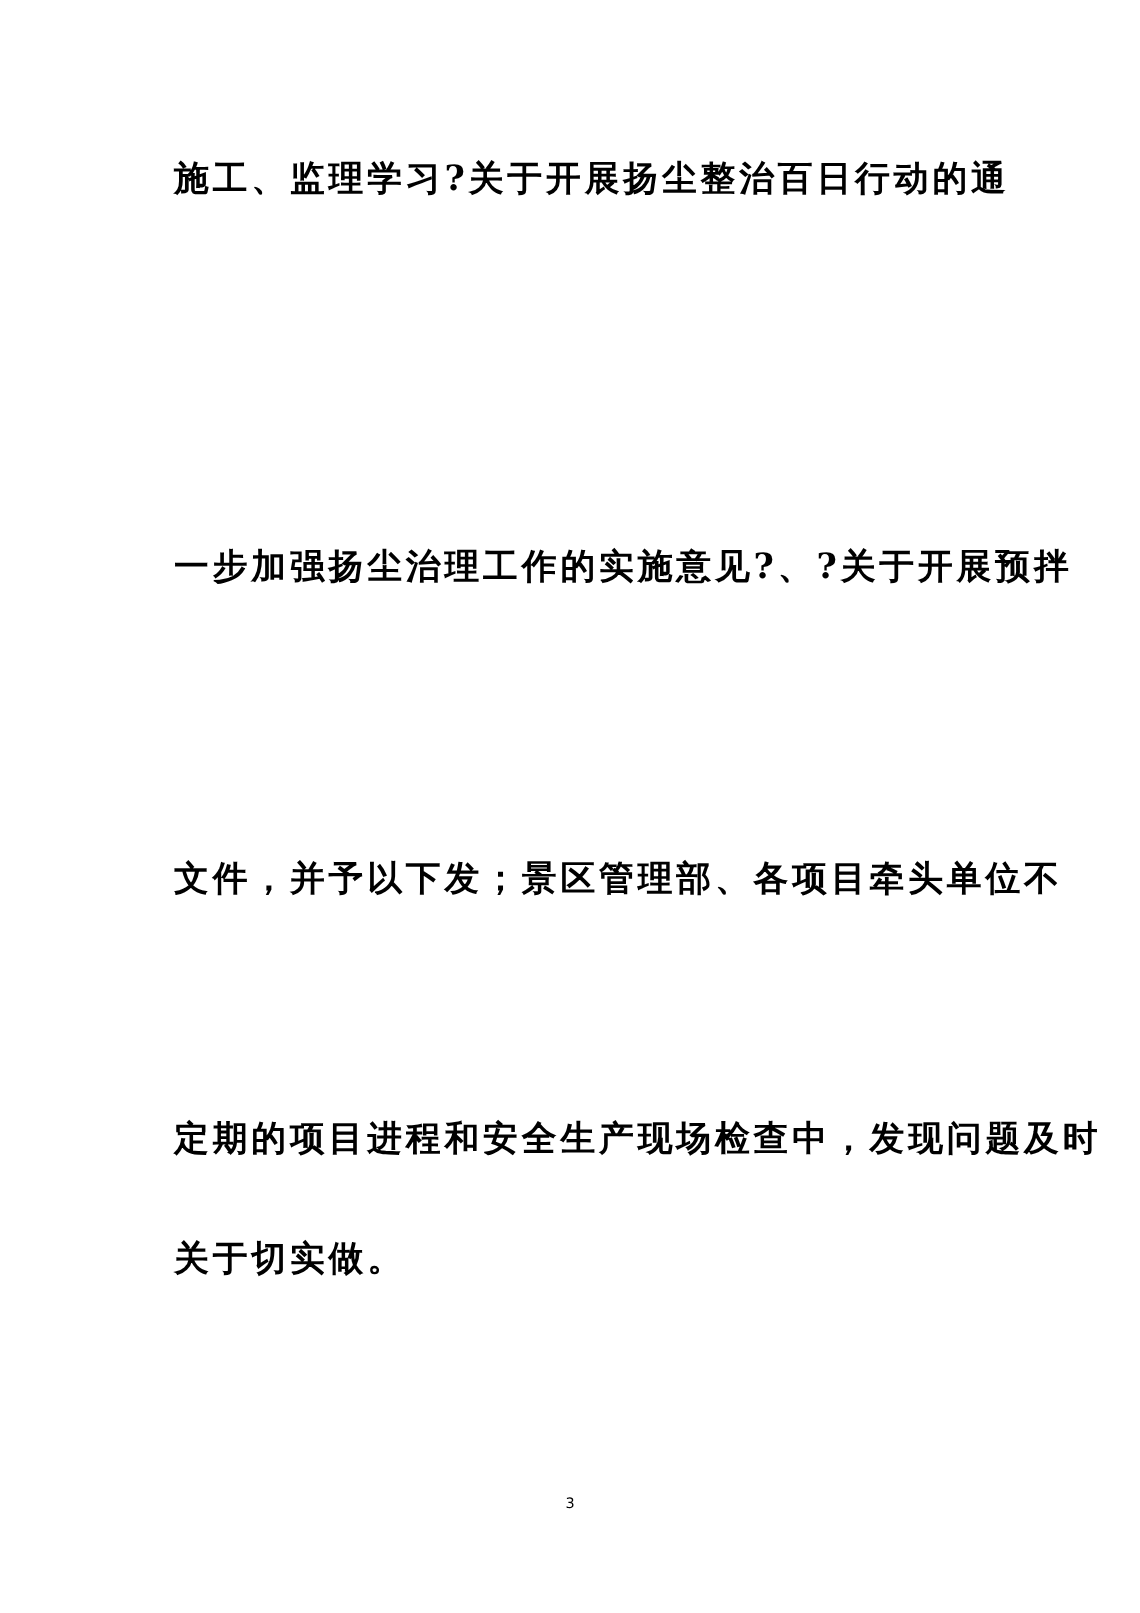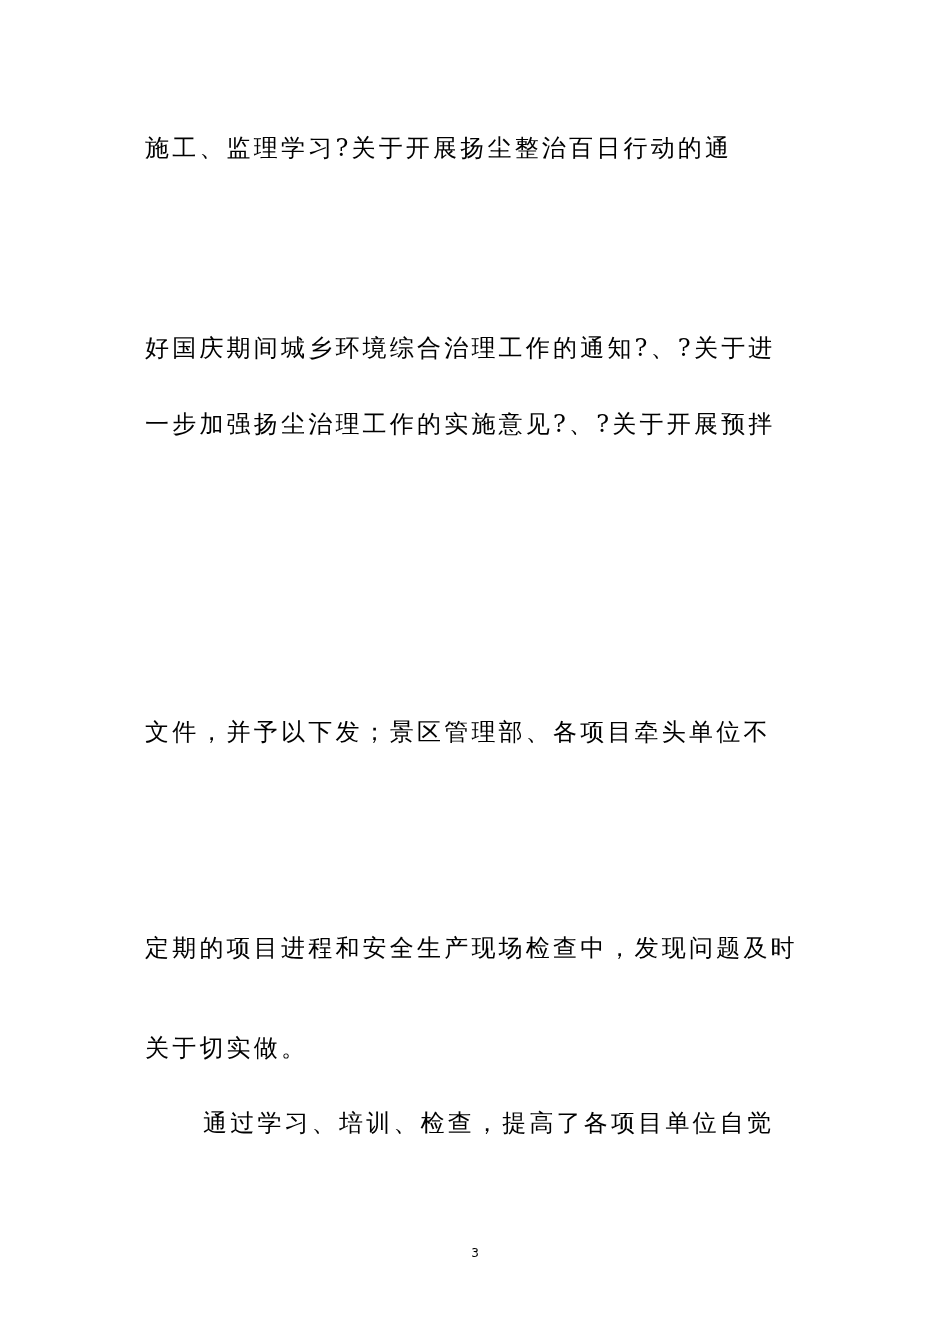--- a/index.html
+++ b/index.html
@@ -19,24 +19,25 @@
       position: absolute;
       left: 0; top: 0;
       width: 950px;
       height: 1344px;
       background: #ffffff;
     }
     .line {
       position: absolute;
       left: 145px;
       width: 665px;
-      font-size: 24px;
+      font-size: 29px;
       line-height: 40px;
       white-space: nowrap;
       letter-spacing: 3.2px;
+      font-weight: bold;
     }
     .line.indent {
       left: 203px;
       width: 607px;
     }
     .page-number {
       position: absolute;
       left: 0;
       width: 950px;
       top: 1246px;
@@ -44,21 +45,19 @@
       font-family: "DejaVu Sans", "Liberation Sans", sans-serif;
       font-size: 12px;
       color: #000;
     }
   </style>
 </head>
 <body>
 
 <div class="page">
   <div class="line" style="top:128px;">施工、监理学习?关于开展扬尘整治百日行动的通</div>
-  <div class="line" style="top:328px;">好国庆期间城乡环境综合治理工作的通知?、?关于进</div>
-  <div class="line" style="top:404px;">一步加强扬尘治理工作的实施意见?、?关于开展预拌</div>
+  <div class="line" style="top:452px;">一步加强扬尘治理工作的实施意见?、?关于开展预拌</div>
   <div class="line" style="top:712px;">文件，并予以下发；景区管理部、各项目牵头单位不</div>
   <div class="line" style="top:928px;">定期的项目进程和安全生产现场检查中，发现问题及时</div>
   <div class="line" style="top:1028px;">关于切实做。</div>
-  <div class="line indent" style="top:1103px;">通过学习、培训、检查，提高了各项目单位自觉</div>
 
   <div class="page-number">3</div>
 </div>
 
 </body></html>

